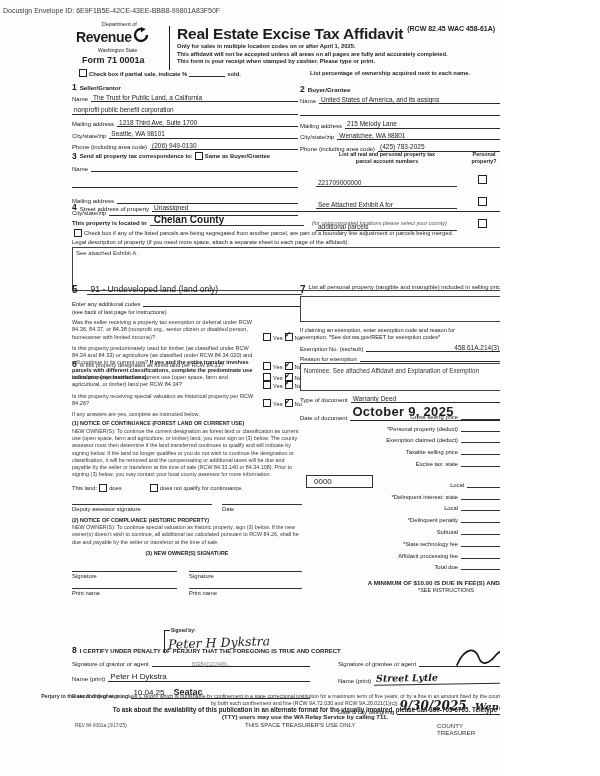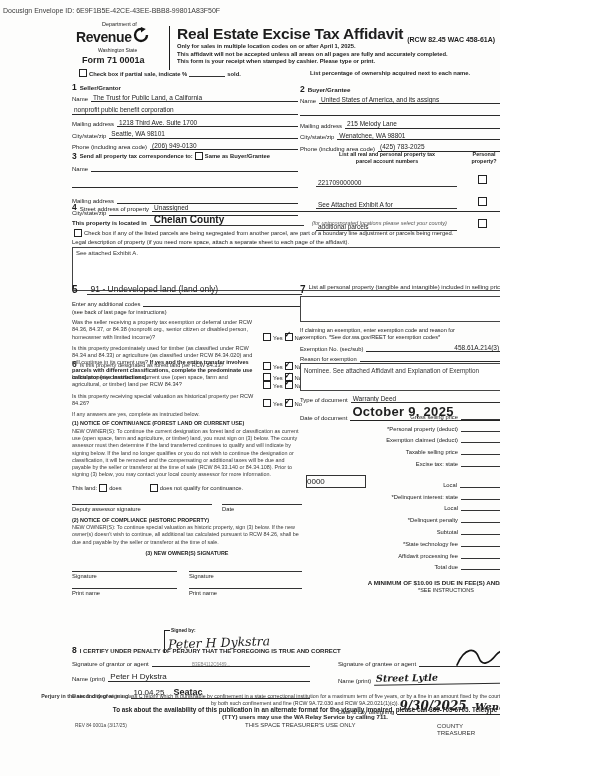--- a/index.html
+++ b/index.html
@@ -45,21 +45,21 @@
             <path d="M10 1a9 9 0 1 0 9 9h-3a6 6 0 1 1-6-6v3l6-4.5L10 0z" fill="#151515"></path>
           </svg>
       </span>
     </div>
     <div style="font-size:5px;margin-left:22px;">Washington State</div>
     <div style="font-size:9px;font-weight:bold;margin-top:2px;margin-left:6px;">Form 71 0001a</div>
   </div>
   <div class="abs" style="left:169px;top:26px;height:44px;border-left:1.6px solid #1c1c1c;"></div>
 
   <div class="abs" style="left:177px;top:25px;width:400px;">
-    <div style="display:flex;align-items:flex-end;">
+    <div style="display:flex;align-items:flex-start;">
       <span style="font-size:15.5px;font-weight:bold;letter-spacing:-0.2px;">Real Estate Excise Tax Affidavit</span>
       <span style="font-size:7px;font-weight:bold;margin-left:4px;">(RCW 82.45 WAC 458-61A)</span>
     </div>
     <div class="hdrnote">Only for sales in multiple location codes on or after April 1, 2025.</div>
     <div class="hdrnote">This affidavit will not be accepted unless all areas on all pages are fully and accurately completed.</div>
     <div class="hdrnote">This form is your receipt when stamped by cashier. Please type or print.</div>
   </div>
 
   <div class="abs" style="left:77px;top:69px;display:flex;align-items:flex-end;font-size:5.8px;font-weight:bold;">
     <span class="cb"></span>
@@ -298,21 +298,21 @@
       </div>
     <div class="taxrow">
         <span class="tl">Taxable selling price</span>
         <span class="tline">0</span>
       </div>
     <div class="taxrow">
         <span class="tl">Excise tax: state</span>
         <span class="tline">0.00</span>
       </div>
     <div class="taxrow" style="margin-top:9px;">
-      <span style="width:58px;height:11px;border:1.2px solid #333;font-size:8px;padding-left:0;line-height:11px;">0000</span>
+      <span style="width:58px;height:11px;border:1.2px solid #333;font-size:8px;padding-left:7px;line-height:11px;">0000</span>
       <span class="tl" style="width:91px;">Local</span>
       <span class="tline">0.00</span>
     </div>
     <div class="taxrow">
         <span class="tl">*Delinquent interest: state</span>
         <span class="tline">0.00</span>
       </div>
     <div class="taxrow">
         <span class="tl">Local</span>
         <span class="tline">0.00</span>

